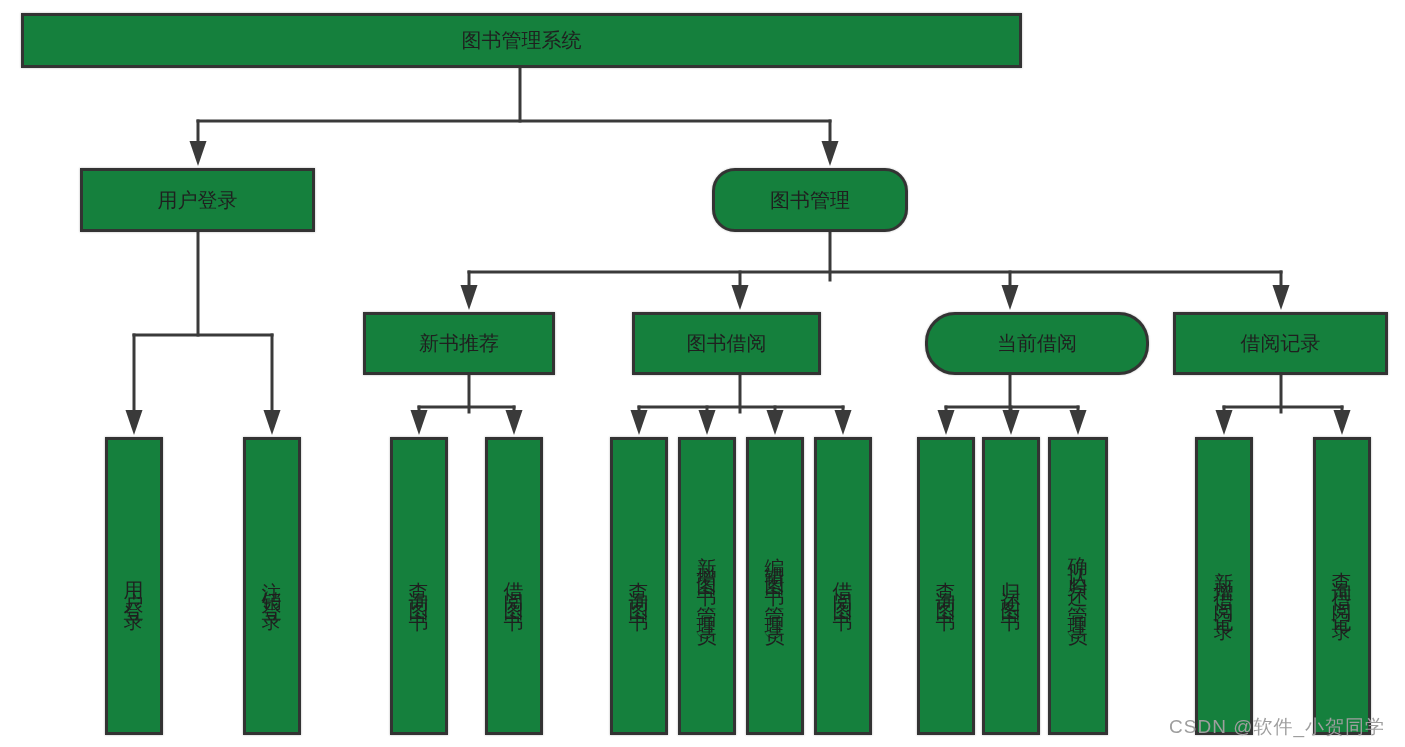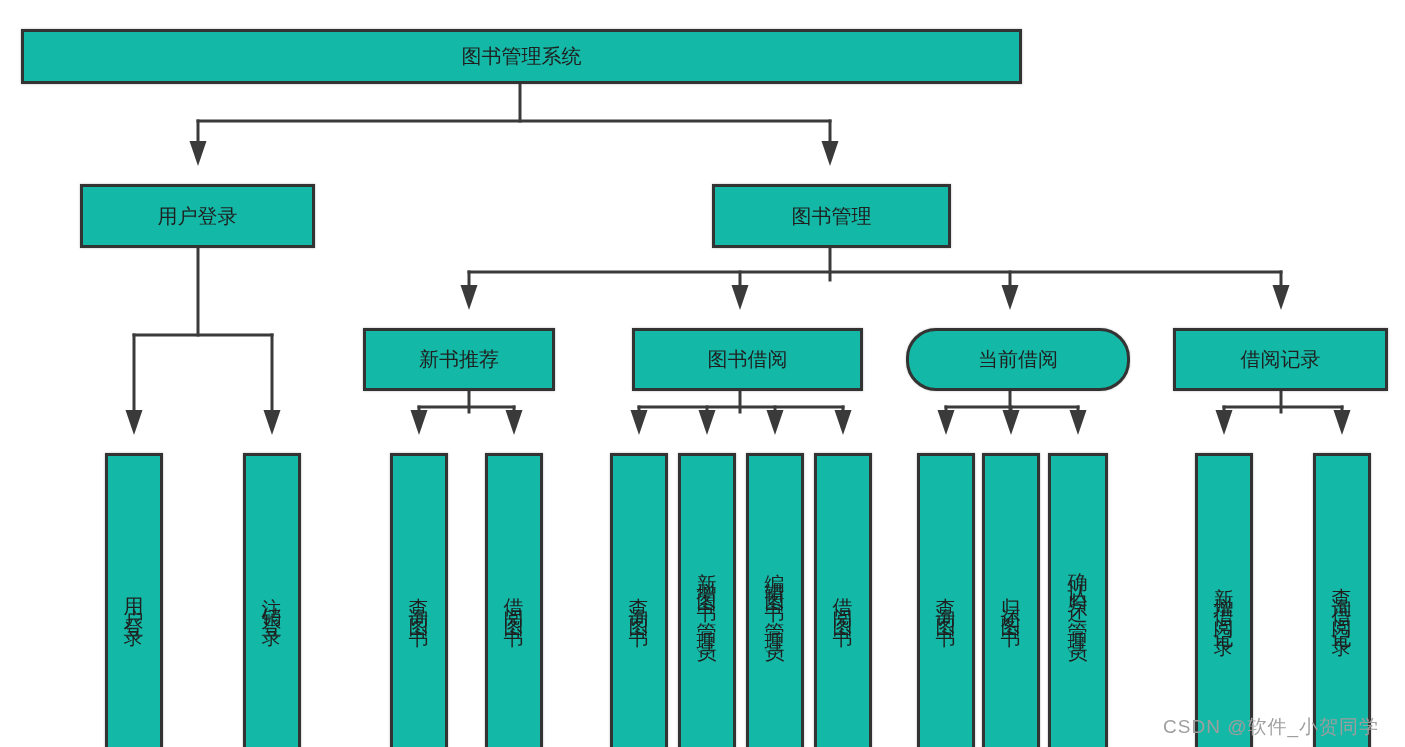--- a/index.html
+++ b/index.html
@@ -11,50 +11,49 @@
   }
   html,body{margin:0;padding:0;background:var(--background);}
   .canvas{
     position:relative;width:1405px;height:747px;background:var(--background);
     overflow:hidden;font-family:"Liberation Sans",sans-serif;
   }
   .wires{position:absolute;left:0;top:0;width:1405px;height:747px;}
   .wires path{stroke:var(--line);stroke-width:3;fill:none;stroke-linecap:square;}
   .wires polygon{fill:var(--line);}
   .box{
-    position:absolute;background:#14b8a6;border:3px solid var(--box-border);
+    position:absolute;background:#15803d;border:3px solid var(--box-border);
     box-sizing:border-box;display:flex;align-items:center;justify-content:center;
     box-shadow:0 0 2px rgba(51,51,51,.35);
-    margin-top:16px;
   }
   .label{font-size:20px;color:var(--text);white-space:nowrap;}
   .vtext{
     writing-mode:vertical-rl;text-orientation:mixed;
     font-size:20px;letter-spacing:10px;line-height:1;color:var(--text);
   }
   
   .root{left:21px;top:13px;width:1001px;height:55px;}
   
   .n2a{left:80px;top:168px;width:235px;height:64px;}
-  .n2b{left:712px;top:168px;width:239px;height:64px;}
+  .n2b{left:712px;top:168px;width:196px;height:64px;border-radius:23px;}
   
   .l3{top:312px;height:63px;}
   .n3a{left:363px;width:192px;}
-  .n3b{left:632px;width:231px;}
-  .n3c{left:906px;width:224px;border-radius:30px;}
+  .n3b{left:632px;width:189px;}
+  .n3c{left:925px;width:224px;border-radius:30px;}
   .n3d{left:1173px;width:215px;}
   
   .leaf{top:437px;height:298px;width:58px;}
   .la1{left:105px}.la2{left:243px}
   .lb1{left:390px}.lb2{left:485px}
   .lc1{left:610px}.lc2{left:678px}.lc3{left:746px}.lc4{left:814px}
   .ld1{left:917px}.ld2{left:982px}.ld3{left:1048px;width:60px}
   .le1{left:1195px}.le2{left:1313px}
   .watermark{
-    position:absolute;top:714px;right:26px;z-index:5;
+    position:absolute;top:714px;right:20px;z-index:5;
     font-size:19px;letter-spacing:1px;color:var(--watermark);white-space:nowrap;
   }
 </style>
 </head>
 <body>
 
 <div class="canvas">
 
   <svg class="wires" viewBox="0 0 1405 747" aria-hidden="true">
     <g>

